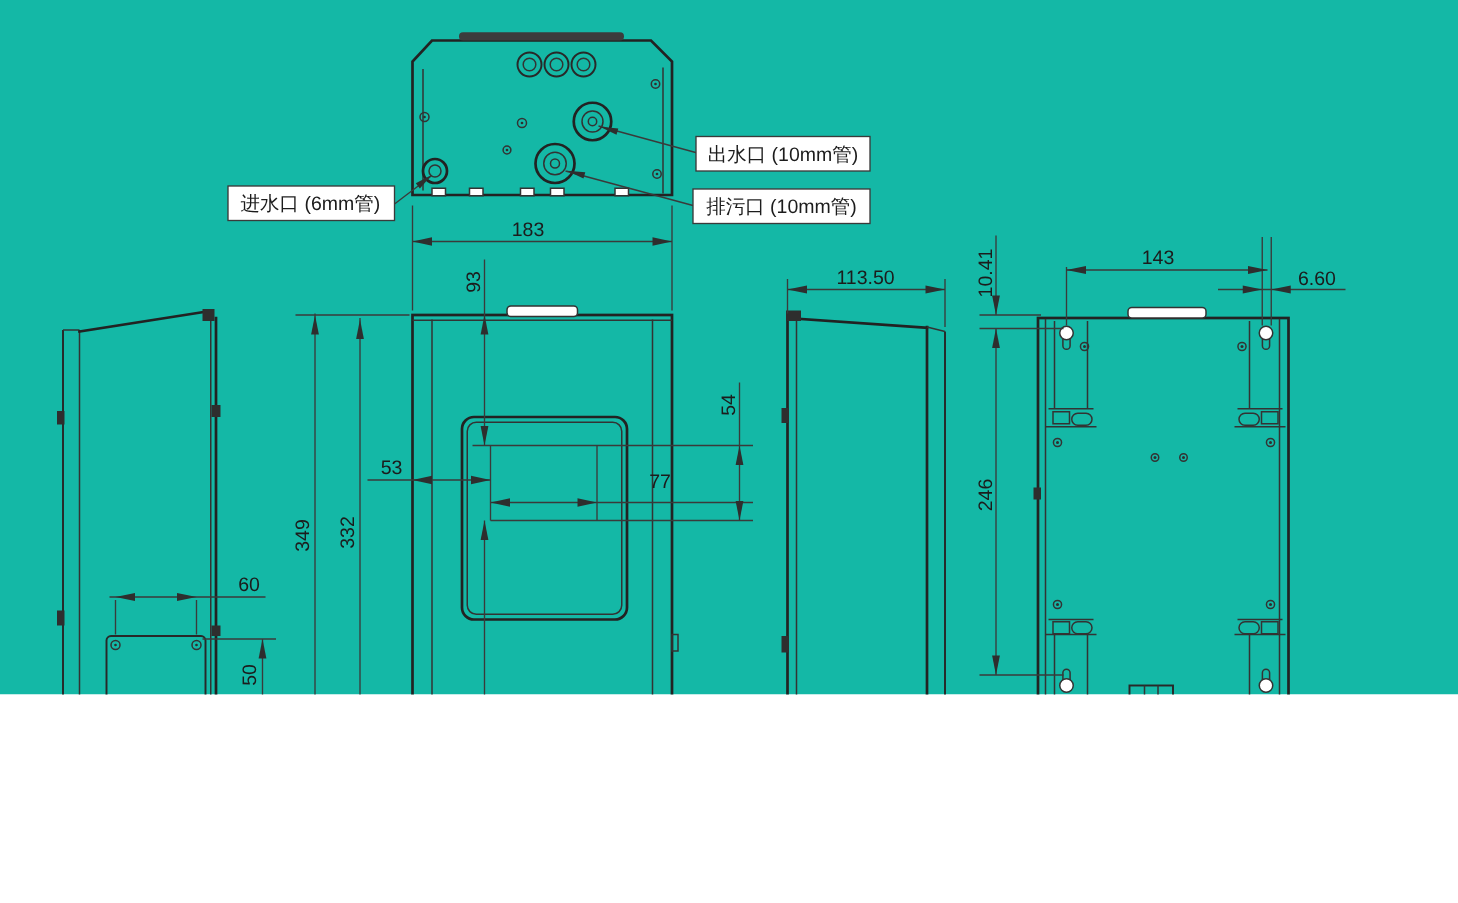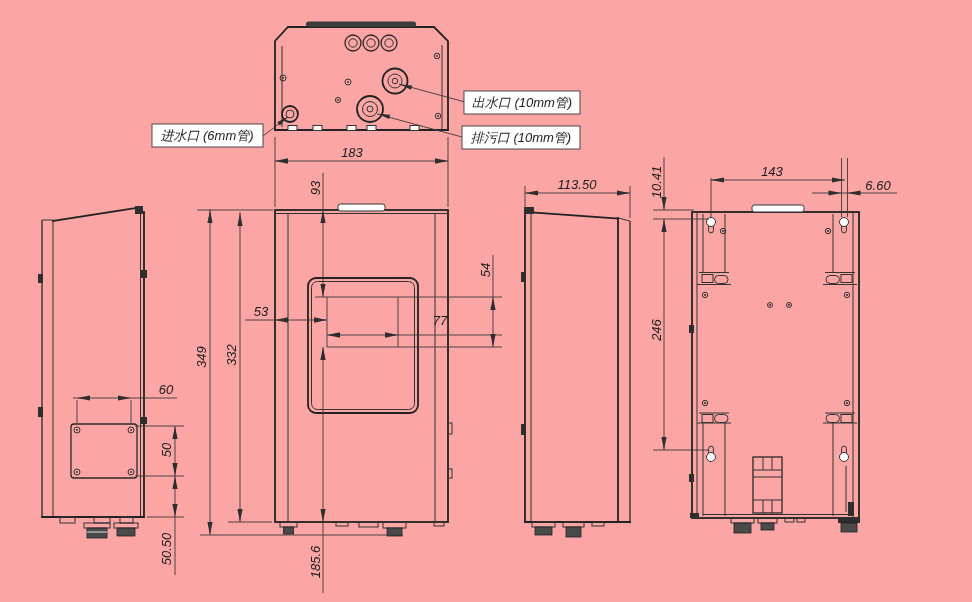--- a/index.html
+++ b/index.html
@@ -1,16 +1,16 @@
 <!DOCTYPE html>
 <html><head>
 <meta charset="utf-8">
 <style>
   html,body{margin:0;padding:0;background:#fff;}
-  #stage{width:972px;height:602px;position:relative;background:#fca5a5;font-style:italic;}
+  #stage{width:972px;height:463px;position:relative;background:#14b8a6;}
   svg{position:absolute;top:0;left:0;}
   .o2{stroke:#222;stroke-width:1.8;fill:none;stroke-linecap:square;}
   .o15{stroke:#282828;stroke-width:1.3;fill:none;}
   .o1{stroke:#333;stroke-width:1;fill:none;}
   .d{stroke:#3a3a3a;stroke-width:0.9;fill:none;}
   .f{fill:#2e2e2e;stroke:none;}
   .g{fill:#4a4a4a;stroke:#222;stroke-width:0.8;}
   .wf{fill:#fff;}
   text{fill:#1c1c1c;font-family:"Liberation Sans",sans-serif;}
   .dt{font-size:13px;}

